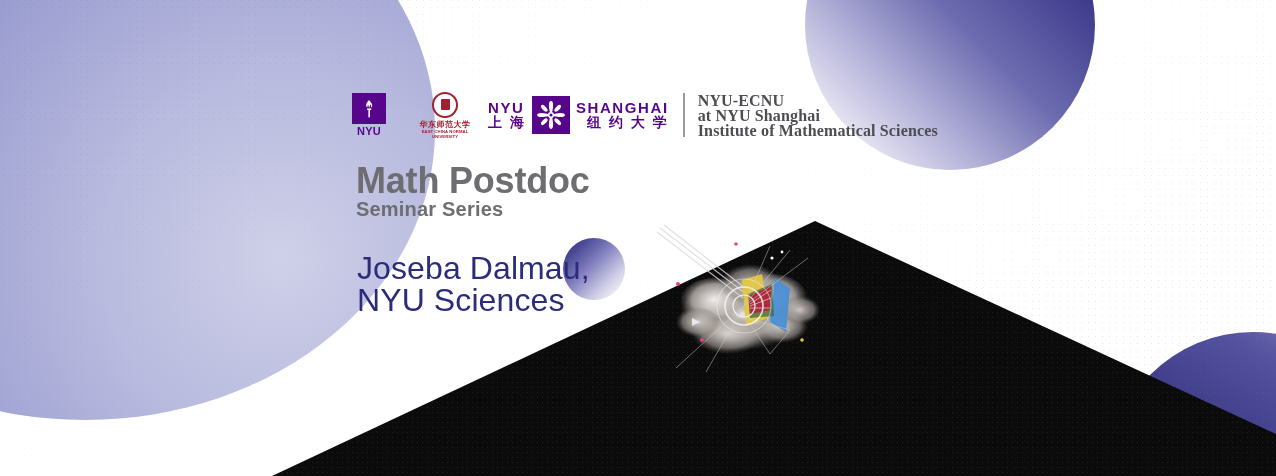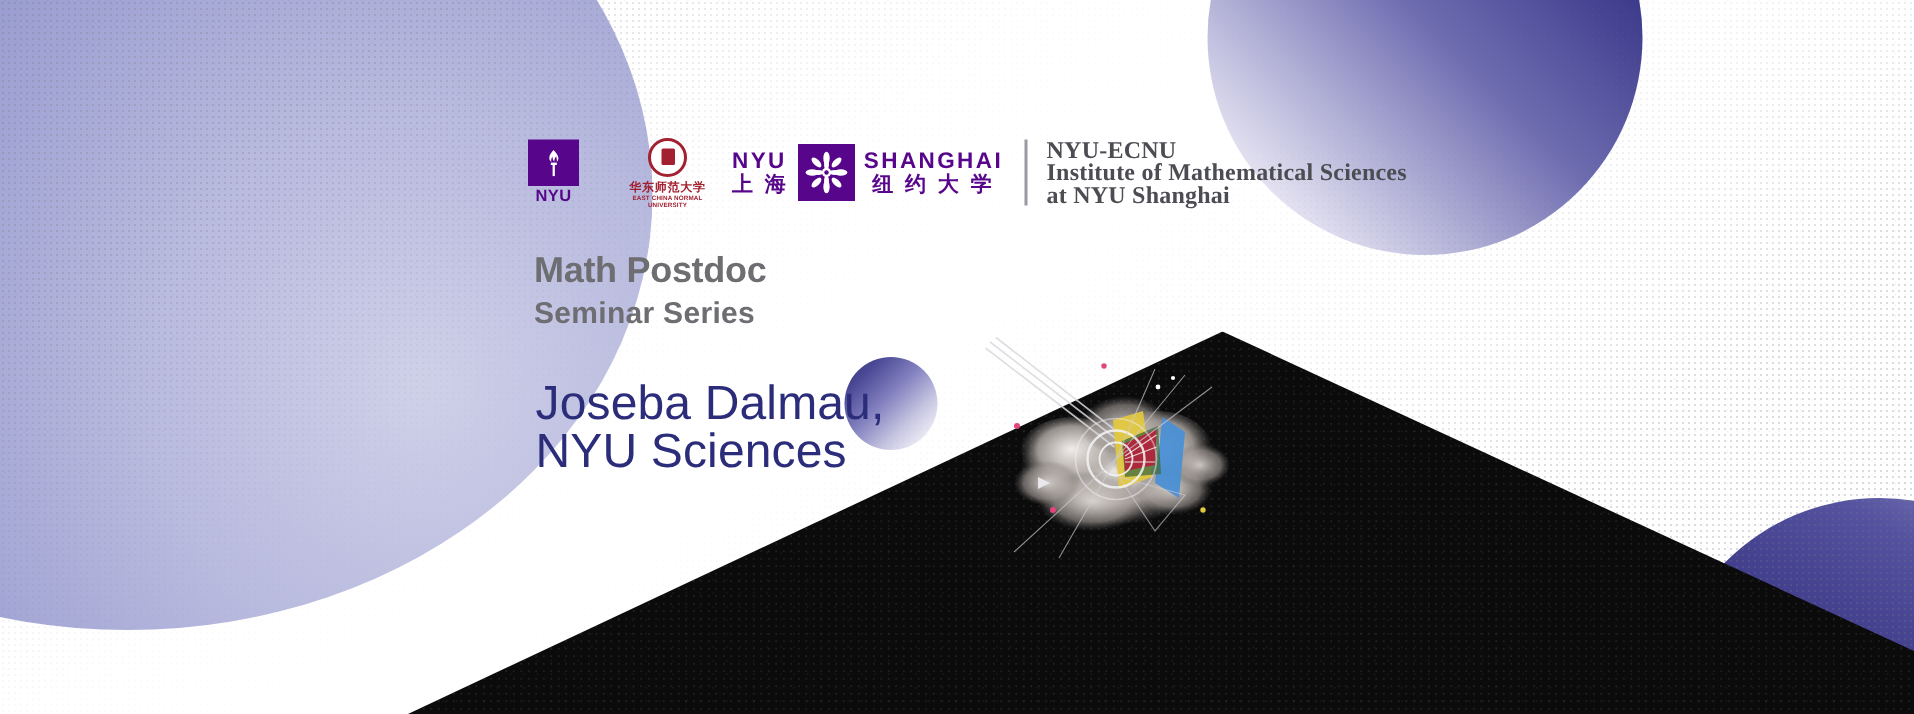--- a/index.html
+++ b/index.html
@@ -241,21 +241,21 @@
   .nyush-mark .emblem {
     width: 38px;
     height: 38px;
     background: #57068c;
     margin: 0 6px;
     display: flex;
     align-items: center;
     justify-content: center;
   }
   .nyush-mark .col.right {
-    align-items: center;
+    align-items: flex-end;
   }
 
   .logo-divider {
     width: 2px;
     height: 44px;
     background: #9a9aa2;
     margin-left: 14px;
   }
 
   .institute-text {
@@ -267,21 +267,21 @@
     letter-spacing: .15px;
     font-family: Liberation Serif, serif;
   }
 
   
   .series-title {
     position: absolute;
     left: 356px;
     top: 162px;
     color: #6d6d72;
-    font-size: 24px;
+    font-size: 36px;
     font-weight: bold;
     letter-spacing: -0.2px;
     line-height: 38px;
   }
   .series-subtitle {
     position: absolute;
     left: 356px;
     top: 198px;
     color: #6d6d72;
     font-size: 20px;
@@ -442,22 +442,22 @@
       <div class="col right">
         <span class="lat">SHANGHAI</span>
         <span class="han">纽 约 大 学</span>
       </div>
     </div>
 
     <div class="logo-divider"></div>
 
     <div class="institute-text">
       <div>NYU-ECNU</div>
+      <div>at NYU Shanghai</div>
       <div>Institute of Mathematical Sciences</div>
-      <div>at NYU Shanghai</div>
     </div>
   </div>
 
   <div class="series-title">Math Postdoc</div>
   <div class="series-subtitle">Seminar Series</div>
 
   <div class="speaker">
     <div>Joseba Dalmau,</div>
     <div>NYU Sciences</div>
   </div>

